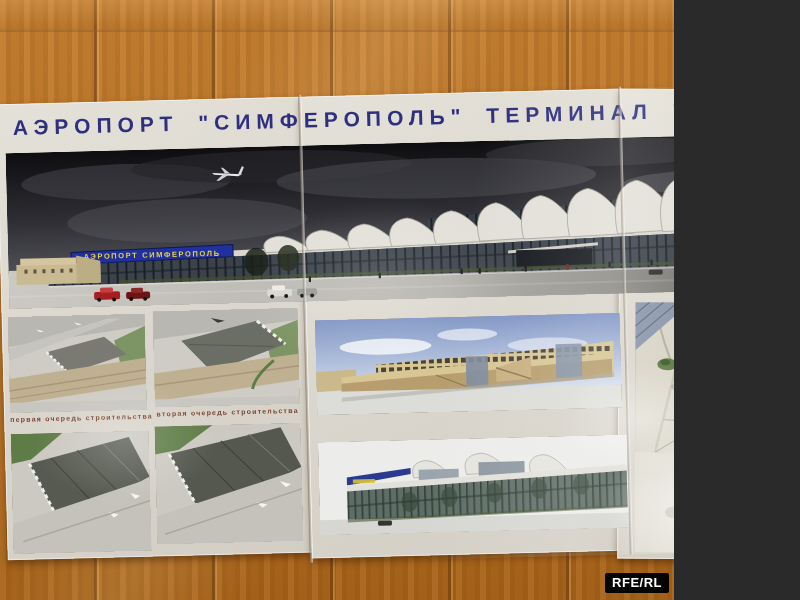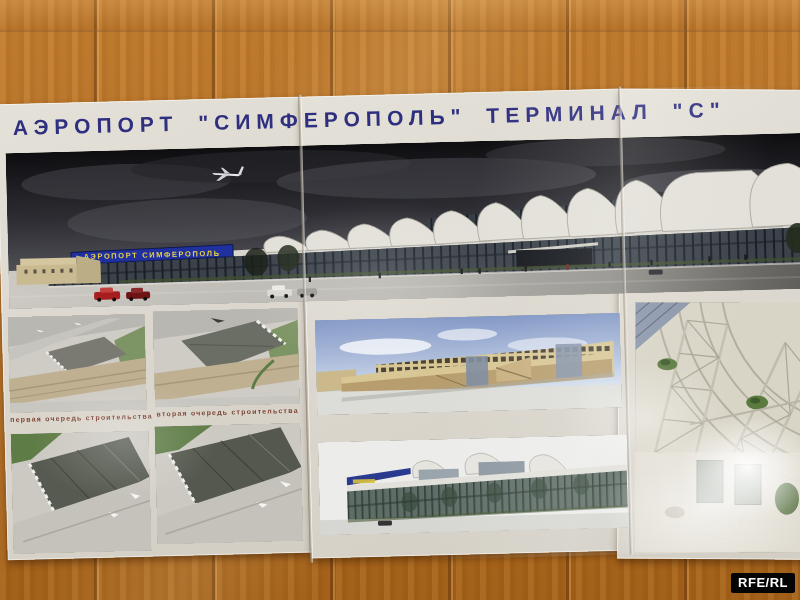--- a/index.html
+++ b/index.html
@@ -1,17 +1,17 @@
 <!DOCTYPE html>
 <html><head>
 <meta charset="utf-8">
 <style>
   html,body{margin:0;padding:0;background:#2a2a2a;}
   .photo{
-    position:relative; width:800px; height:600px; overflow:hidden;
+    position:relative; width:674px; height:600px; overflow:hidden;
     font-family:"Liberation Sans", sans-serif;
   }
   
   .wood{
     position:absolute; inset:0;
     background-color:#b3701f;
     background-image:
       linear-gradient(115deg, rgba(255,220,160,0) 28%, rgba(255,225,170,.14) 42%, rgba(255,225,170,0) 55%),
       repeating-linear-gradient(90deg,
         rgba(80,40,5,0) 0 94px, rgba(80,40,5,.40) 94px 97px,

